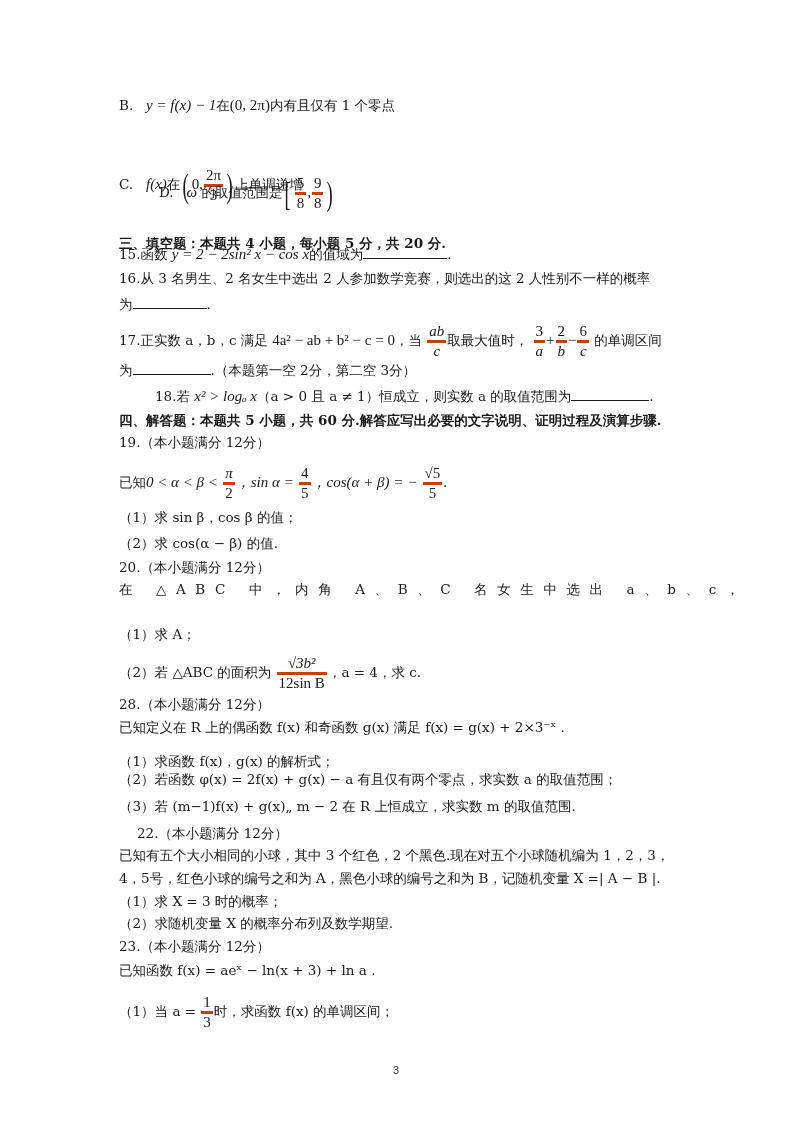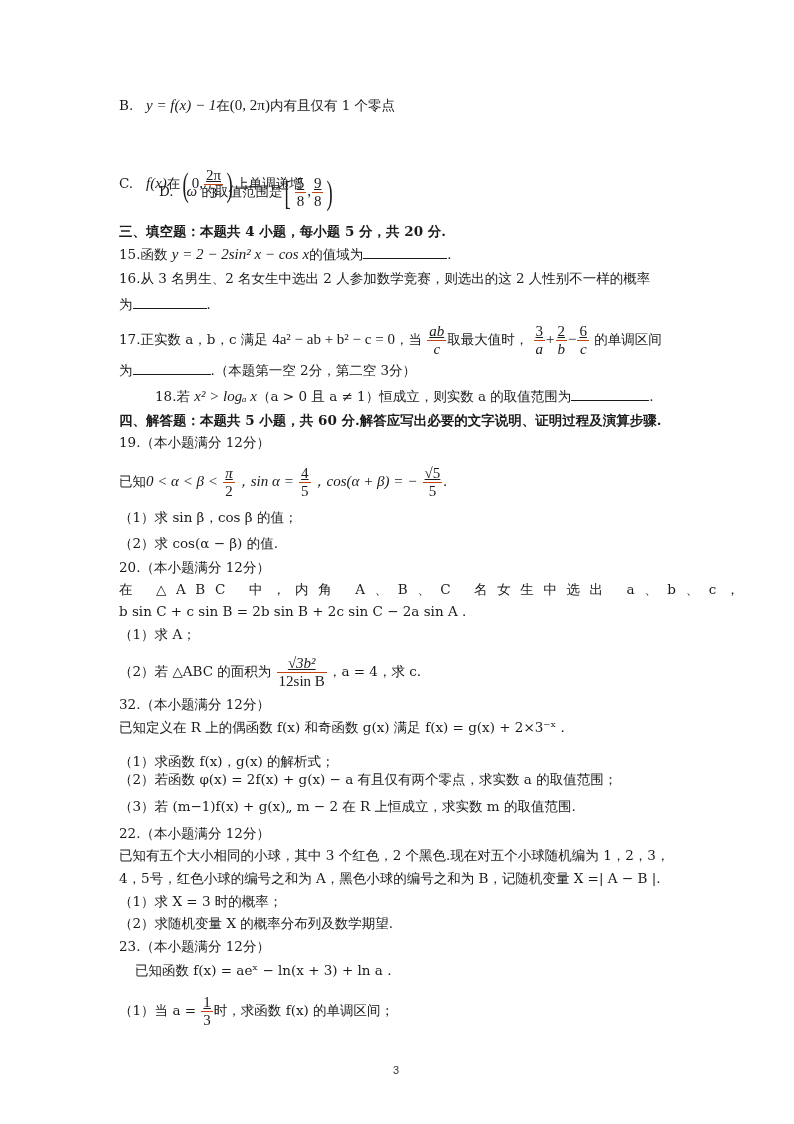--- a/index.html
+++ b/index.html
@@ -6,21 +6,21 @@
   body { width: 794px; height: 1124px; position: relative; overflow: hidden;
          font-family: "DejaVu Serif", "Liberation Serif", serif; color: #1a1a1a; font-size: 13.5px; }
   .page { position: absolute; left: 0; top: 0; width: 630px; height: 1124px; }
   .ln { position: absolute; left: 119px; white-space: nowrap; line-height: 18px; }
   .m { font-family: "Liberation Serif", "DejaVu Serif", serif; font-style: italic; font-size: 15px; }
   .r { font-family: "Liberation Serif", "DejaVu Serif", serif; font-style: normal; font-size: 15px; }
   .bold { font-weight: bold; }
   .blank { display: inline-block; border-bottom: 1px solid #1a1a1a; height: 14px; vertical-align: baseline; }
   .frac { display: inline-block; vertical-align: middle; text-align: center; margin: 0 1px;
           font-family: "Liberation Serif", serif; font-size: 15px; line-height: 17px; }
-  .frac .num { display: block; padding: 0 2px; border-bottom: 1px solid #c2410c; text-decoration: underline; }
+  .frac .num { display: block; padding: 0 2px; border-bottom: 3px solid #c2410c; }
   .frac .den { display: block; padding: 0 2px; }
   .frac .num.i, .frac .den.i { font-style: italic; }
   .big { font-family: "Liberation Serif", serif; font-size: 34px; font-weight: 100; vertical-align: middle;
          display: inline-block; transform: scaleX(0.55); line-height: 34px; }
   .spaced { letter-spacing: 9.6px; }
   .pageno { position: absolute; left: 393px; top: 1064px; font-family: "Liberation Sans", sans-serif; font-size: 11px; color: #333; }
 </style>
 </head>
 <body>
 
@@ -34,21 +34,21 @@
   <div class="ln" style="top:127px;margin-top:40px;">
     <span>C.</span>&nbsp;&nbsp;
     <span class="m">f(x)</span><span>在</span><span class="big">(</span><span class="r">0,</span><span class="frac"><span class="num">2π</span><span class="den">3</span></span><span class="big">)</span><span>上单调递增</span>
   </div>
 
   <div class="ln" style="top:175px;margin-left:40px;">
     <span>D.</span>&nbsp;&nbsp;
     <span class="m">ω</span><span> 的取值范围是</span><span class="big">[</span><span class="frac"><span class="num">5</span><span class="den">8</span></span><span class="r">,</span><span class="frac"><span class="num">9</span><span class="den">8</span></span><span class="big">)</span>
   </div>
 
-  <div class="ln bold" style="top:222px;">三、填空题：本题共 4 小题，每小题 5 分，共 20 分.</div>
+  <div class="ln bold" style="top:234px;">三、填空题：本题共 4 小题，每小题 5 分，共 20 分.</div>
 
   <div class="ln" style="top:244px;">
     <span>15.</span><span>函数</span>
     <span class="m">y = 2 − 2sin² x − cos x</span><span>的值域为</span><span class="blank" style="width:84px;"></span><span>.</span>
   </div>
 
   <div class="ln" style="top:269px;">16.从 3 名男生、2 名女生中选出 2 人参加数学竞赛，则选出的这 2 人性别不一样的概率</div>
   <div class="ln" style="top:294px;">
     <span>为</span><span class="blank" style="width:74px;"></span><span>.</span>
   </div>
@@ -76,40 +76,39 @@
     <span>已知</span><span class="m">0 &lt; α &lt; β &lt;</span>
     <span class="frac"><span class="num i">π</span><span class="den">2</span></span><span class="m">，sin α =</span>
     <span class="frac"><span class="num">4</span><span class="den">5</span></span><span class="m">，cos(α + β) = −</span>
     <span class="frac"><span class="num">√5</span><span class="den">5</span></span><span class="r">.</span>
   </div>
   <div class="ln" style="top:508px;">（1）求 sin β，cos β 的值；</div>
   <div class="ln" style="top:534px;">（2）求 cos(α − β) 的值.</div>
 
   <div class="ln" style="top:558px;">20.（本小题满分 12分）</div>
   <div class="ln spaced" style="top:580px;">在 △ABC 中，内角 A、B、C 名女生中选出 a、b、c，</div>
-  <div class="ln" style="top:602px;">b sin C + c sin B = 2b sin B + 2c sin C − 2a sin A .</div>
   <div class="ln" style="top:625px;">（1）求 A；</div>
   <div class="ln" style="top:655px;">
     <span>（2）若 △ABC 的面积为</span>
     <span class="frac"><span class="num i">√3b²</span><span class="den">12sin B</span></span><span>，a = 4，求 c.</span>
   </div>
 
-  <div class="ln" style="top:695px;">32.（本小题满分 12分）</div>
+  <div class="ln" style="top:695px;">28.（本小题满分 12分）</div>
   <div class="ln" style="top:718px;">已知定义在 R 上的偶函数 f(x) 和奇函数 g(x) 满足 f(x) = g(x) + 2×3⁻ˣ .</div>
   <div class="ln" style="top:744px;margin-top:8px;">（1）求函数 f(x)，g(x) 的解析式；</div>
   <div class="ln" style="top:770px;">（2）若函数 φ(x) = 2f(x) + g(x) − a 有且仅有两个零点，求实数 a 的取值范围；</div>
   <div class="ln" style="top:797px;">（3）若 (m−1)f(x) + g(x)„ m − 2 在 R 上恒成立，求实数 m 的取值范围.</div>
 
-  <div class="ln" style="top:824px;">22.（本小题满分 12分）</div>
+  <div class="ln" style="top:824px;margin-left:18px;">22.（本小题满分 12分）</div>
   <div class="ln" style="top:846px;">已知有五个大小相同的小球，其中 3 个红色，2 个黑色.现在对五个小球随机编为 1，2，3，</div>
   <div class="ln" style="top:869px;">4，5号，红色小球的编号之和为 A，黑色小球的编号之和为 B，记随机变量 X =| A − B |.</div>
   <div class="ln" style="top:892px;">（1）求 X = 3 时的概率；</div>
   <div class="ln" style="top:914px;">（2）求随机变量 X 的概率分布列及数学期望.</div>
 
   <div class="ln" style="top:937px;">23.（本小题满分 12分）</div>
-  <div class="ln" style="top:961px;margin-left:16px;">已知函数 f(x) = aeˣ − ln(x + 3) + ln a .</div>
+  <div class="ln" style="top:961px;">已知函数 f(x) = aeˣ − ln(x + 3) + ln a .</div>
   <div class="ln" style="top:994px;">
     <span>（1）当 a =</span>
     <span class="frac"><span class="num">1</span><span class="den">3</span></span><span>时，求函数 f(x) 的单调区间；</span>
   </div>
 
   <div class="pageno">3</div>
 </div>
 
 </body></html>

